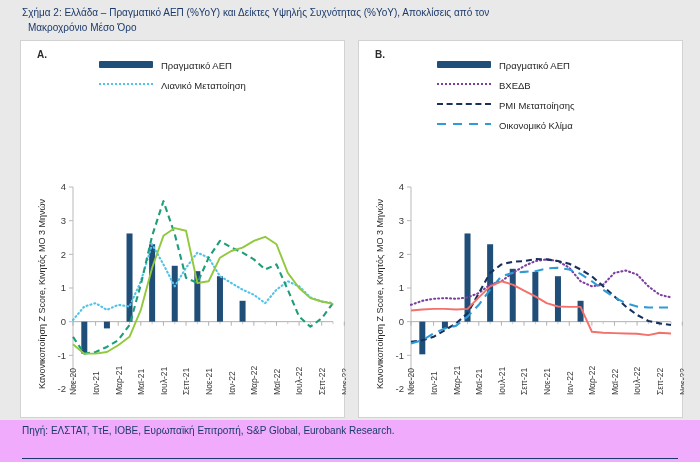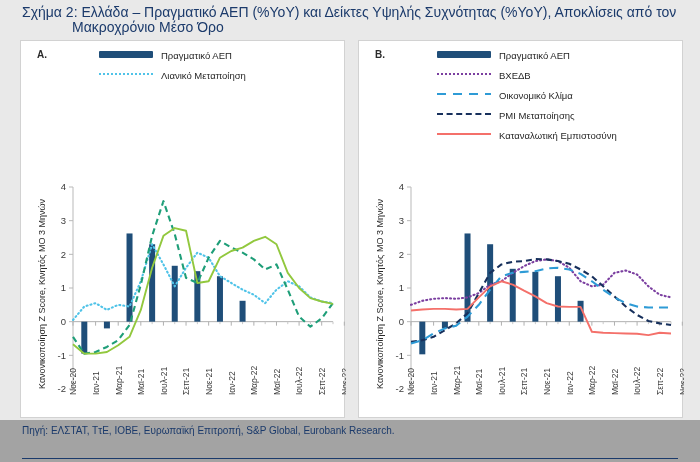--- a/index.html
+++ b/index.html
@@ -8,47 +8,47 @@
     background:#ffffff;
     font-family:"Liberation Sans","DejaVu Sans",sans-serif;
     overflow:hidden;
     position:relative;
   }
   
   #figure-title{
     position:absolute;left:0;top:0;width:700px;height:38px;
     background:#e9e9e9;
     color:#1b3a6b;
-    font-size:14px;
+    font-size:10px;
     line-height:15px;
     padding:5px 22px 0 22px;
     box-sizing:border-box;
     font-weight:400;
   }
-  #figure-title .l2{padding-left:6px;margin-left:44px;}
+  #figure-title .l2{padding-left:6px;}
 
   
   #chart-area{
     position:absolute;left:0;top:38px;width:700px;height:382px;
     background:#e9e9e9;
   }
   .panel{
     position:absolute;top:2px;height:378px;background:#ffffff;
     border:1px solid #d2d2d2;box-sizing:border-box;
   }
   #panel-a{left:20px;width:325px;}
   #panel-b{left:358px;width:325px;}
 
   .panel-letter{
     position:absolute;left:16px;top:8px;
     font-size:10px;font-weight:bold;color:#2b2b2b;
   }
 
   
-  .legend{position:absolute;left:78px;top:4px;}
+  .legend{position:absolute;left:78px;top:14px;}
   .legend-row{display:flex;align-items:center;height:20px;}
   .legend-key{width:54px;height:12px;position:relative;margin-right:8px;flex:0 0 54px;}
   .legend-key .swatch{position:absolute;left:0;top:4px;width:54px;}
   .legend-label{font-size:9.5px;color:#262626;white-space:nowrap;}
 
   .k-bar{height:7px;border-radius:1px;top:2px !important;}
   .k-line{height:0;border-top-width:1.6px;border-top-style:solid;}
   .k-dot{height:0;border-top-width:1.6px;border-top-style:dotted;}
   .k-dash{height:0;border-top-width:1.8px;border-top-style:dashed;}
 
@@ -65,21 +65,21 @@
   }
   .xtitle{
     position:absolute;
     font-size:9px;color:#2b2b2b;white-space:nowrap;
     text-align:center;
   }
 
   
   #footer{
     position:absolute;left:0;top:420px;width:700px;height:42px;
-    background:#a3a3a3;box-sizing:border-box;
+    background:#f0abfc;box-sizing:border-box;
     padding:4px 22px 14px 22px;
     color:#1b3a6b;font-size:10px;line-height:14px;
   }
   #footer .rule{
     position:absolute;left:22px;right:22px;bottom:3px;height:1px;background:#1b3a6b;
   }
   .tick-txt{font-size:8.5px;fill:#3a3a3a;font-family:"Liberation Sans",sans-serif;}
   .ylab-txt{font-size:9.5px;fill:#3a3a3a;font-family:"Liberation Sans",sans-serif;}
 </style>
 </head>
@@ -191,35 +191,29 @@
           <div class="legend-label">Πραγματικό ΑΕΠ</div>
         </div>
         <div class="legend-row">
           <div class="legend-key">
             <div class="swatch k-dot" style="border-top-color: rgb(123, 63, 160); border-top-width: 2px;"></div>
           </div>
           <div class="legend-label">ΒΧΕΔΒ</div>
         </div>
         <div class="legend-row">
           <div class="legend-key">
+            <div class="swatch k-dash" style="border-top-color: rgb(23, 48, 92); border-top-width: 2px;"></div>
+          </div>
+          <div class="legend-label">PMI Μεταποίησης</div>
+        </div>
+        <div class="legend-row">
+          <div class="legend-key">
             <div class="swatch k-line" style="border: none; width: 54px; background: repeating-linear-gradient(to right, rgb(46, 155, 214) 0px, rgb(46, 155, 214) 9px, transparent 9px, transparent 16px); height: 2.2px;"></div>
           </div>
           <div class="legend-label">Οικονομικό Κλίμα</div>
-        </div>
-        <div class="legend-row">
-          <div class="legend-key">
-            <div class="swatch k-dash" style="border-top-color: rgb(23, 48, 92); border-top-width: 2px;"></div>
-          </div>
-          <div class="legend-label">PMI Μεταποίησης</div>
-        </div>
-        <div class="legend-row">
-          <div class="legend-key">
-            <div class="swatch k-line" style="border-top-color: rgb(244, 112, 106); border-top-width: 2.2px;"></div>
-          </div>
-          <div class="legend-label">Καταναλωτική Εμπιστοσύνη</div>
         </div>
       </div>
     <div class="plot-wrap">
       <svg class="plot" id="svg-b" width="325" height="378">
           <line x1="52" y1="146" x2="52" y2="348" stroke="#b9b9b9" stroke-width="1"></line>
           <line x1="48" y1="348" x2="52" y2="348" stroke="#b9b9b9" stroke-width="1"></line>
           <text x="45" y="351.2" text-anchor="end" class="ylab-txt">-2</text>
           <line x1="48" y1="314.3333333333333" x2="52" y2="314.3333333333333" stroke="#b9b9b9" stroke-width="1"></line>
           <text x="45" y="317.5333333333333" text-anchor="end" class="ylab-txt">-1</text>
           <line x1="48" y1="280.6666666666667" x2="52" y2="280.6666666666667" stroke="#b9b9b9" stroke-width="1"></line>

